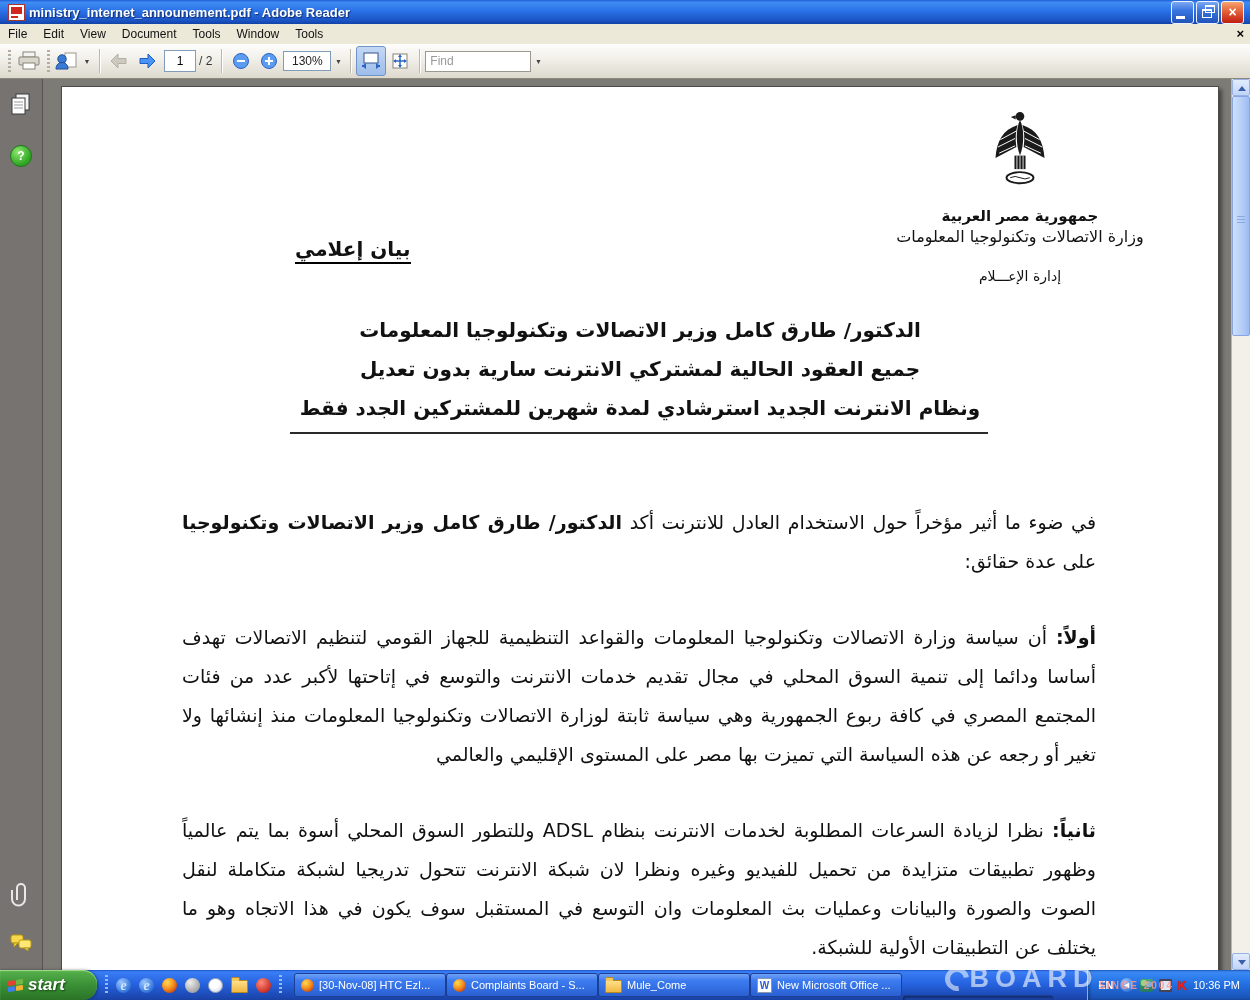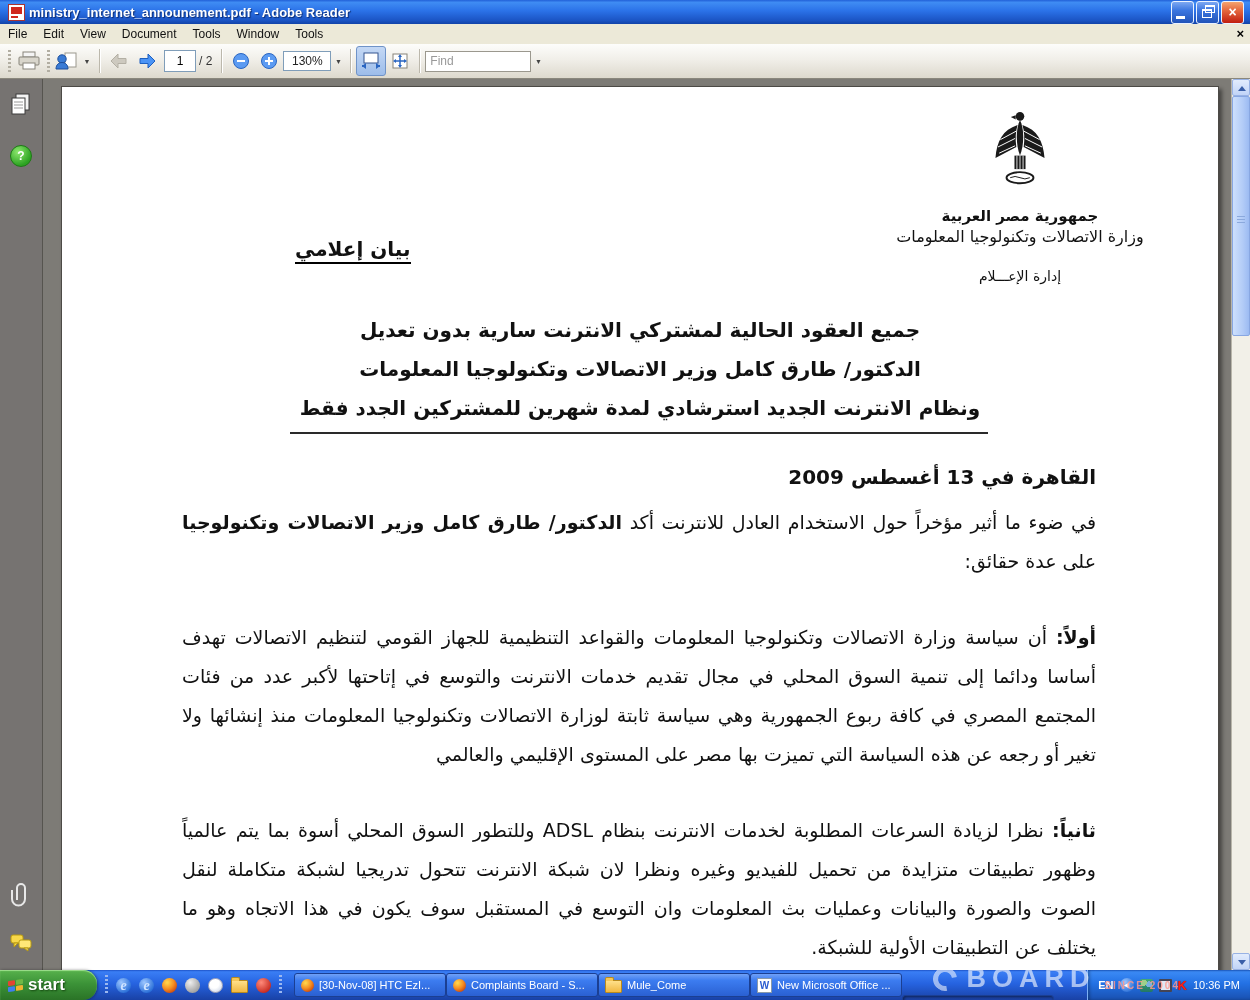--- a/index.html
+++ b/index.html
@@ -87,21 +87,21 @@
     background:linear-gradient(90deg,#cde0fd,#b3ccf7 60%,#9cbbf2);border:1px solid #88a7e2;border-radius:2px;}
   .thumb:after{content:"";position:absolute;left:4px;top:50%;width:8px;height:8px;
     background:repeating-linear-gradient(180deg,#8ba9dd 0 1px,transparent 1px 3px);}
 
   
   .taskbar{position:absolute;bottom:0;left:0;right:0;height:30px;
     background:linear-gradient(180deg,#1e52c7 0%,#3a7ef5 6%,#2663e0 45%,#1941a5 100%);display:flex;align-items:center;}
   .startbtn{height:30px;width:97px;flex:none;display:flex;align-items:center;gap:5px;padding-left:8px;box-sizing:border-box;
     background:linear-gradient(180deg,#58b24c 0%,#3c9338 45%,#2a7326 100%);
     border-radius:0 14px 14px 0;box-shadow:inset 0 1px 1px #9fe08e, 1px 0 3px rgba(0,0,0,.4);}
-  .start-label{color:#fff;font-weight:bold;font-size:17px;text-shadow:1px 1px 2px #14430f;}
+  .start-label{color:#fff;font-weight:bold;font-style:italic;font-size:17px;text-shadow:1px 1px 2px #14430f;}
   .flag{display:grid;grid-template-columns:7px 7px;grid-template-rows:5px 5px;gap:1px;transform:skewY(-8deg);}
   .flag i{display:block;border-radius:1px;}
   .f-r{background:#e34432;} .f-g{background:#70b846;} .f-b{background:#3e7ef0;} .f-y{background:#f0b431;}
   .qlaunch{display:flex;align-items:center;gap:8px;padding:0 8px;flex:none;}
   .qgrip{width:3px;height:20px;background:repeating-linear-gradient(180deg,#9cb8f0 0 2px,transparent 2px 4px);}
   .qic{width:15px;height:15px;flex:none;}
   .ic-ie{border-radius:50%;color:#cfe4ff;font:bold italic 14px/15px "Liberation Serif",serif;text-align:center;
     background:radial-gradient(circle at 35% 30%,#9cc6ff,#2a6fd8 75%);}
   .ic-ff{border-radius:50%;background:radial-gradient(circle at 35% 30%,#ffd24a 5%,#f58f22 45%,#c43c0a 85%);}
   .ic-gray{border-radius:50%;background:radial-gradient(circle at 35% 30%,#eee,#9a9a9a 80%);}
@@ -127,21 +127,21 @@
   .tray .en{color:#fff;font-size:11px;font-weight:bold;}
   .collapse{width:14px;height:14px;border-radius:50%;background:radial-gradient(circle at 35% 30%,#9cc6ff,#2a6fd8 80%);
     color:#fff;font-size:9px;line-height:14px;text-align:center;}
   .trayic{width:13px;height:13px;}
   .ic-users{background:radial-gradient(circle at 30% 30%,#9fd08a 3px,transparent 3px),radial-gradient(circle at 70% 40%,#7ab0e0 3px,transparent 3px),linear-gradient(180deg,#4a7,#276);border-radius:2px;}
   .ic-mon{background:#dfe8f5;border:2px solid #445;box-sizing:border-box;border-radius:1px;}
   .ic-k{color:#ff2015;font:bold 13px/13px "Liberation Sans",sans-serif;text-shadow:0 0 1px #600;}
   .tray .time{color:#fff;font-size:11px;}
 
   
-  .watermark{position:absolute;right:70px;bottom:6px;display:flex;align-items:center;gap:9px;z-index:50;pointer-events:none;}
+  .watermark{position:absolute;right:76px;bottom:6px;display:flex;align-items:center;gap:0;z-index:50;pointer-events:none;}
   .wm-ring{width:24px;height:24px;border-radius:50%;border:5px solid rgba(255,255,255,.55);box-sizing:border-box;
     border-right-color:transparent;transform:rotate(35deg);}
   .wm-text{color:rgba(255,255,255,.6);font-weight:bold;font-size:27px;letter-spacing:6px;font-family:"Liberation Sans",sans-serif;}
   .wm-sub{color:rgba(255,150,140,.85);font-weight:bold;font-size:10px;letter-spacing:2px;align-self:flex-end;margin-bottom:3px;}
 
   svg{display:block;}
 </style>
 </head>
 <body>
 
@@ -284,28 +284,27 @@
             <path d="M34 112 q8 -4 16 0 t16 0" stroke="#1a1a1a" stroke-width="1.6" fill="none"></path>
           </svg>
           <span class="l1">جمهورية مصر العربية</span>
           <span class="l2">وزارة الاتصالات وتكنولوجيا المعلومات</span>
           <span class="l3">إدارة الإعـــلام</span>
         </div>
 
         <div class="stmt">بيان إعلامي</div>
 
         <div class="headline">
+          <div>الدكتور/ طارق كامل وزير الاتصالات وتكنولوجيا المعلومات</div>
           <div>جميع العقود الحالية لمشتركي الانترنت سارية بدون تعديل</div>
-          <div>الدكتور/ طارق كامل وزير الاتصالات وتكنولوجيا المعلومات</div>
           <div>ونظام الانترنت الجديد استرشادي لمدة شهرين للمشتركين الجدد فقط</div>
         </div>
 
         <div class="rule"></div>
 
-        <div class="dateline">القاهرة في 13 أغسطس 2009</div>
 
         <div class="para p-intro"><span>في ضوء ما أثير مؤخراً حول الاستخدام العادل للانترنت أكد </span><span class="b">الدكتور/ طارق كامل وزير الاتصالات وتكنولوجيا</span><span> على عدة حقائق:</span></div>
 
         <div class="para p-first"><span class="b">أولاً:</span><span> أن سياسة وزارة الاتصالات وتكنولوجيا المعلومات والقواعد التنظيمية للجهاز القومي لتنظيم الاتصالات تهدف أساسا ودائما إلى تنمية السوق المحلي في مجال تقديم خدمات الانترنت والتوسع في إتاحتها لأكبر عدد من فئات المجتمع المصري في كافة ربوع الجمهورية وهي سياسة ثابتة لوزارة الاتصالات وتكنولوجيا المعلومات منذ إنشائها ولا تغير أو رجعه عن هذه السياسة التي تميزت بها مصر على المستوى الإقليمي والعالمي</span></div>
 
         <div class="para p-second"><span class="b">ثانياً:</span><span> نظرا لزيادة السرعات المطلوبة لخدمات الانترنت بنظام ADSL وللتطور السوق المحلي أسوة بما يتم عالمياً وظهور تطبيقات متزايدة من تحميل للفيديو وغيره ونظرا لان شبكة الانترنت تتحول تدريجيا لشبكة متكاملة لنقل الصوت والصورة والبيانات وعمليات بث المعلومات وان التوسع في المستقبل سوف يكون في هذا الاتجاه وهو ما يختلف عن التطبيقات الأولية للشبكة.</span></div>
 
       </div>
 
       <div class="scroll">

